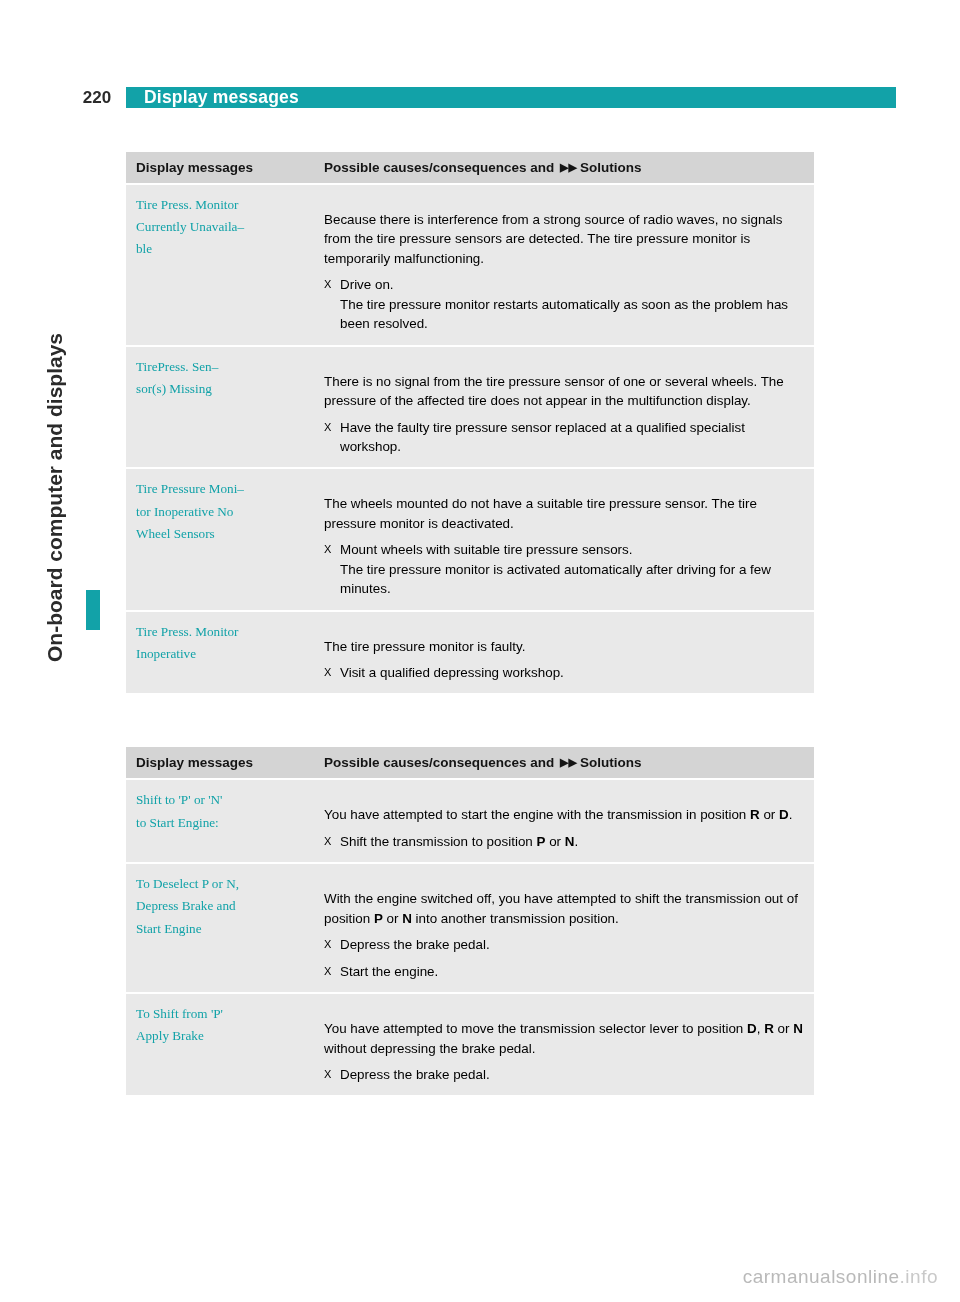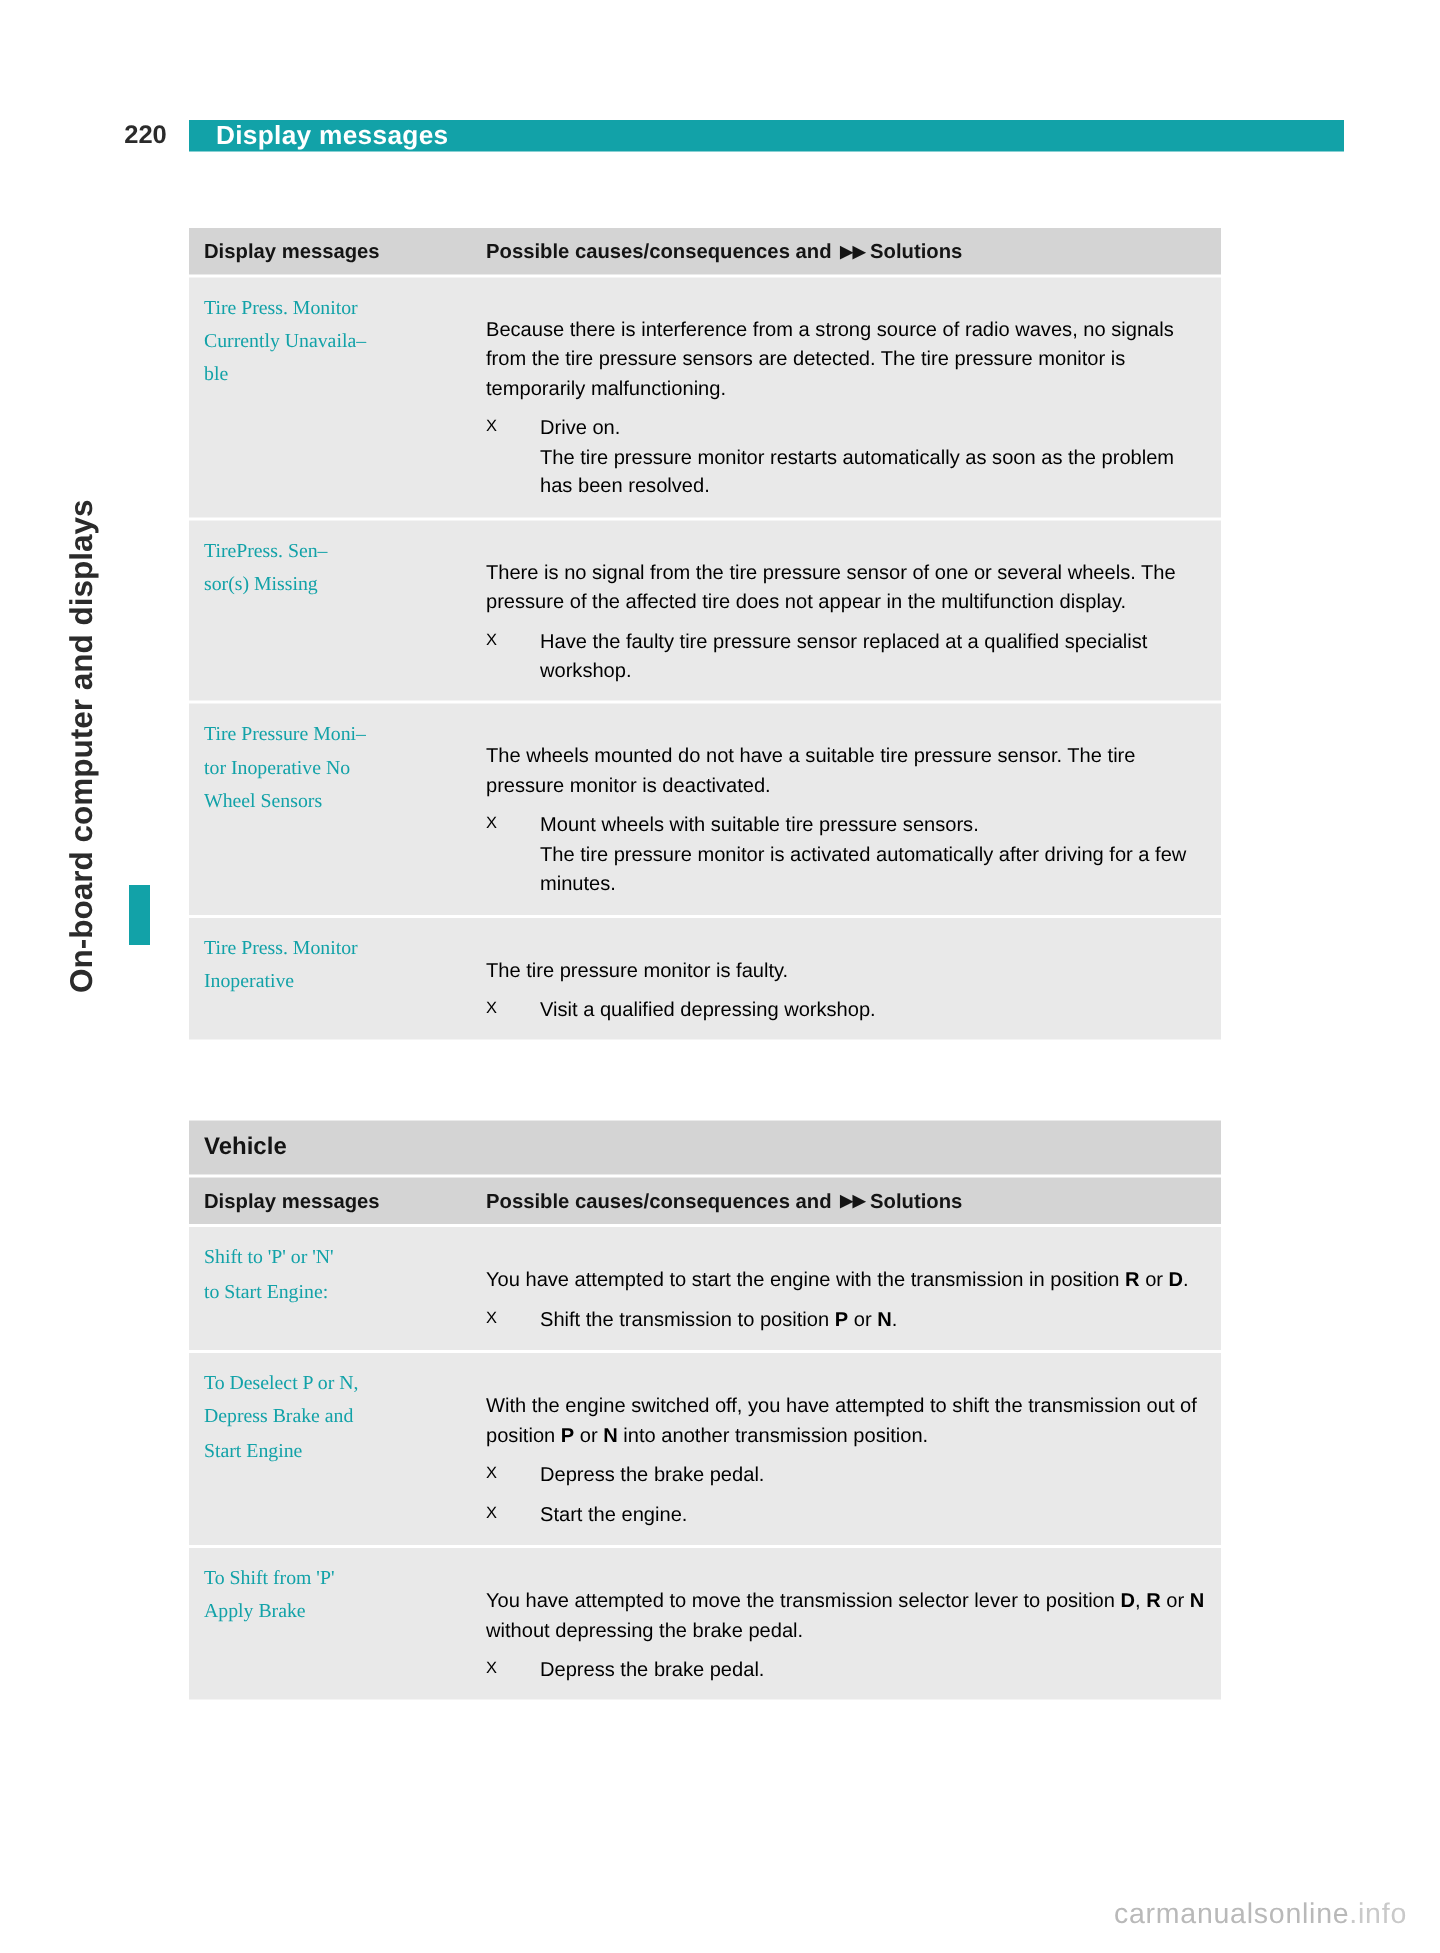--- a/index.html
+++ b/index.html
@@ -13,25 +13,25 @@
     position: relative;
     font-family: "Liberation Sans", sans-serif;
     color: #000000;
     overflow: hidden;
   }
 
   
   .page-header {
     position: absolute;
     left: 68px;
-    top: 80px;
+    top: 58px;
     width: 828px;
     height: 50px;
     display: flex;
-    align-items: flex-start;
+    align-items: flex-end;
   }
   .page-number {
     width: 58px;
     display: flex;
     align-items: center;
     justify-content: center;
     font-size: 17px;
     font-weight: bold;
     color: #2b2b2b;
     background: #ffffff;
@@ -144,21 +144,20 @@
   .step .mark {
     flex: 0 0 auto;
     width: 16px;
     color: #000;
     font-size: 11px;
     line-height: 1.5;
     padding-top: 1px;
   }
   .step .stext {
     flex: 1;
-    margin-left: 20px;
   }
   .sol-arrow {
     display: inline-block;
     font-size: 11px;
     transform: translateY(-1px);
     padding: 0 3px 0 2px;
   }
   b { font-weight: bold; }
 
   
@@ -247,23 +246,20 @@
             <p>The tire pressure monitor is faulty.</p>
             <div class="step">
               <span class="mark">X</span>
               <span class="stext">Visit a qualified depressing workshop.</span>
             </div>
           </td>
         </tr>
         <tr class="spacer-row">
           <td colspan="2"></td>
         </tr>
-        <tr class="section">
-          <td colspan="2">Vehicle</td>
-        </tr>
         <tr class="hdr">
           <td>Display messages</td>
           <td>Possible causes/consequences and <span class="sol-arrow">▶▶</span>Solutions</td>
         </tr>
         <tr class="row">
           <td>
             <div class="msg-code">Shift to 'P' or 'N'
 to Start Engine:</div>
           </td>
           <td class="desc">

